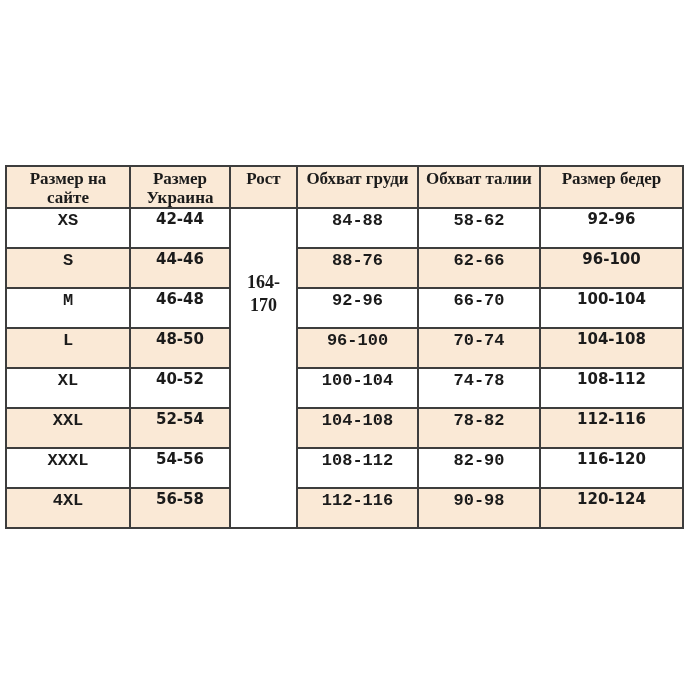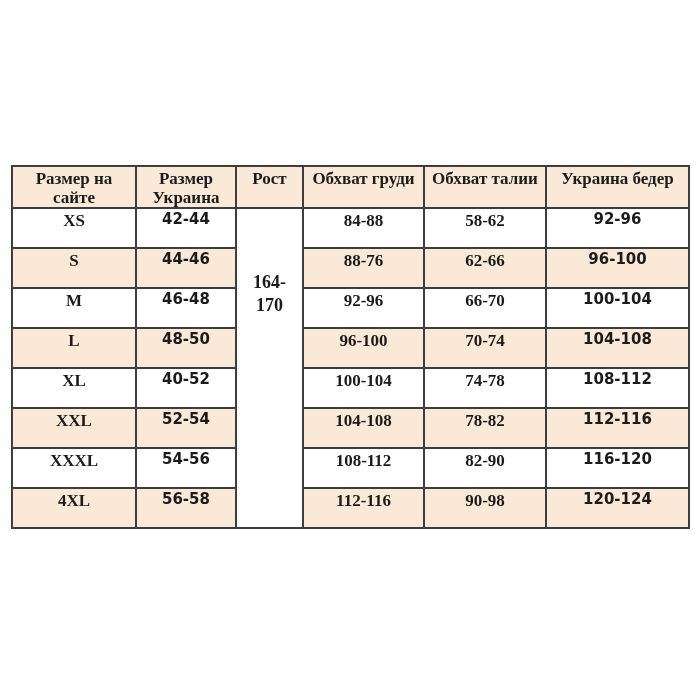--- a/index.html
+++ b/index.html
@@ -10,21 +10,21 @@
     width: 700px;
     height: 700px;
     background: #ffffff;
     position: relative;
     overflow: hidden;
     font-family: "Liberation Serif", serif;
     color: var(--text, #1b1b1b);
   }
   .table-wrap {
     position: absolute;
-    left: 11px;
+    left: 5px;
     top: 165px;
     width: 677px;
     border-radius: 8px;
   }
   table.size-chart {
     border-collapse: collapse;
     table-layout: fixed;
     width: 677px;
   }
   table.size-chart th,
@@ -45,21 +45,21 @@
   }
   table.size-chart tbody td {
     height: 36px;
     font-size: 17px;
     background: var(--row-bg, #ffffff);
   }
   table.size-chart tbody tr:nth-child(even) td {
     background: var(--row-alt-bg, #fae9d6);
   }
   td.cell-serif {
-    font-family: Liberation Serif, serif;
+    font-family: Liberation Mono, monospace;
     padding-top: 3px;
   }
   td.cell-sans {
     font-family: "DejaVu Sans", sans-serif;
     font-size: 15px !important;
     padding-top: 4px;
     margin-left: 28px;
   }
   td.rost-cell {
     background: #ffffff !important;
@@ -88,21 +88,21 @@
       <col style="width:122px">
       <col style="width:143px">
     </colgroup>
     <thead>
       <tr>
         <th>Размер на сайте</th>
         <th>Размер Украина</th>
         <th>Рост</th>
         <th>Обхват груди</th>
         <th>Обхват талии</th>
-        <th>Украина бедер</th>
+        <th>Размер бедер</th>
       </tr>
     </thead>
     <tbody>
       <tr>
         <td class="cell-serif">XS</td>
         <td class="cell-sans">42-44</td>
         <td class="rost-cell" rowspan="8">
           <span class="rost-text">164-
 170</span>
         </td>

